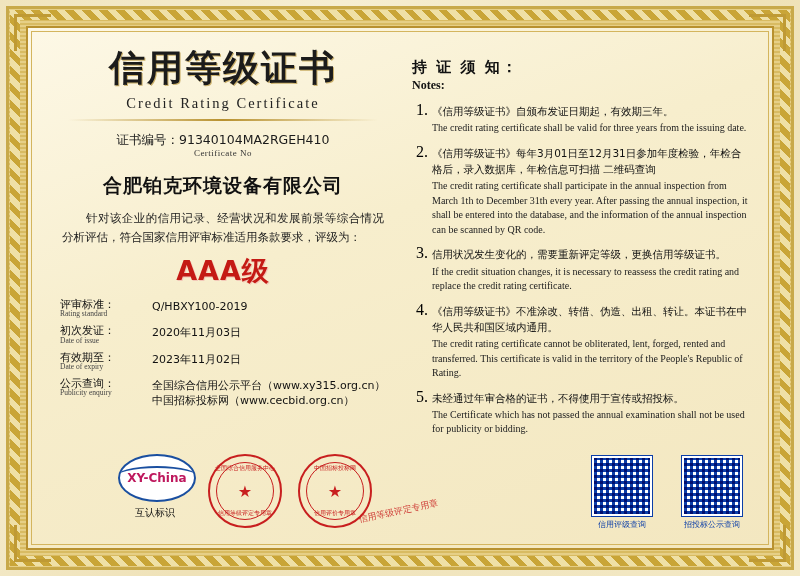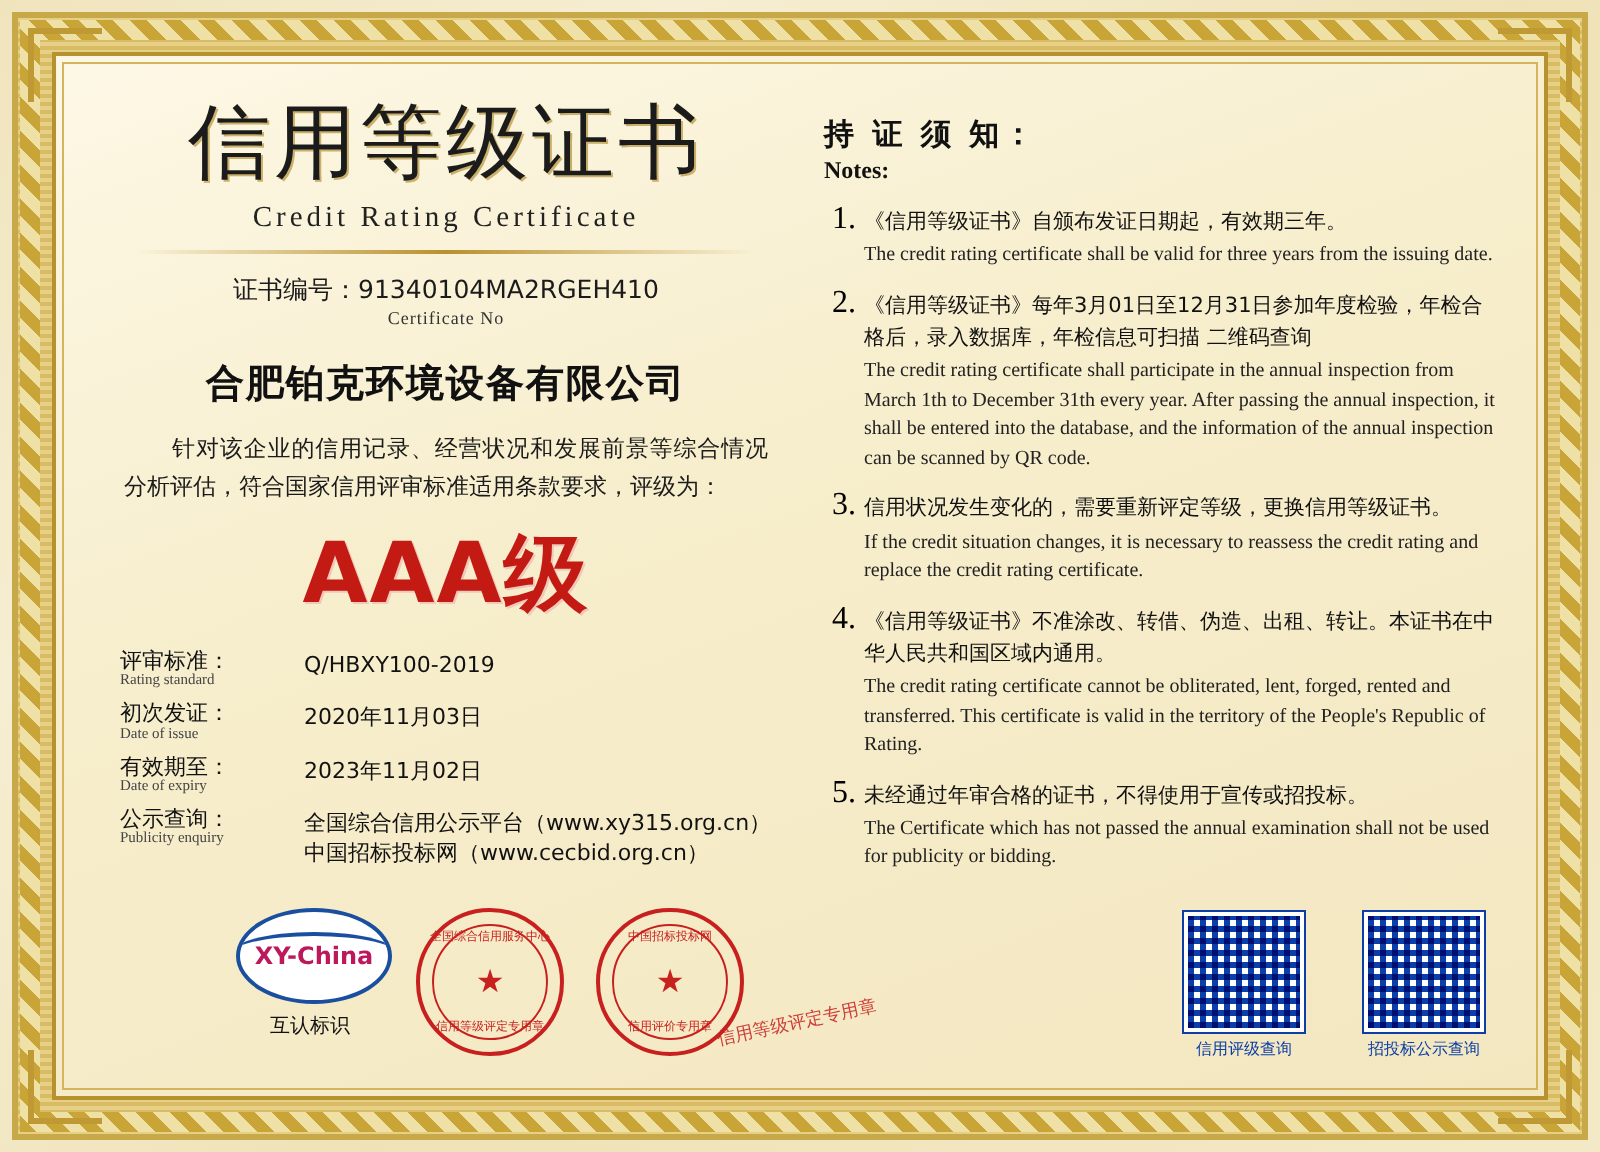--- a/index.html
+++ b/index.html
@@ -74,22 +74,22 @@
   .seal .arc-top,.seal .arc-bot{
     position:absolute;left:0;right:0;text-align:center;
     font-size:7px;color:#1d5d52;letter-spacing:1px;
   }
   .seal .arc-top{top:7px;}
   .seal .arc-bot{bottom:6px;font-size:5.5px;letter-spacing:0;}
 
   .title-cn{
     text-align:center;
     font-family:"DejaVu Sans", sans-serif;
-    font-weight:normal;
-    font-size:41px;
+    font-weight:bold;
+    font-size:36px;
     letter-spacing:2px;
     color:#1b1b1b;
     text-shadow:1px 1px 0 #cbb06a;
     margin-top:4px;
   }
   .title-en{
     text-align:center;
     font-size:14.5px;letter-spacing:2px;color:#222;margin-top:2px;
     font-family:"Liberation Serif", serif;
   }
@@ -109,21 +109,21 @@
   }
   .para{
     margin-top:10px;font-size:11.5px;line-height:1.65;color:#1b1b1b;
     font-family:"DejaVu Sans", sans-serif;text-align:justify;
     padding:0 4px;text-indent:24px;
   }
   .grade{
     text-align:center;margin-top:6px;
     font-family:"DejaVu Sans", sans-serif;font-weight:bold;
     color:#c41a14;
-    font-size:42px;letter-spacing:1px;
+    font-size:27px;letter-spacing:1px;
     text-shadow:1px 1px 0 #f3c8b8;
   }
   .fields{margin-top:10px;padding:0 2px;}
   .field{display:flex;align-items:flex-start;margin-bottom:7px;}
   .field .lab{width:92px;flex:0 0 92px;line-height:1.05;}
   .field .lab .l1{font-size:11px;color:#111;font-family:"DejaVu Sans",sans-serif;}
   .field .lab .l2{font-size:7.5px;color:#444;}
   .field .val{
     flex:1;font-size:11px;color:#111;font-family:"DejaVu Sans",sans-serif;
     padding-top:1px;line-height:1.35;

